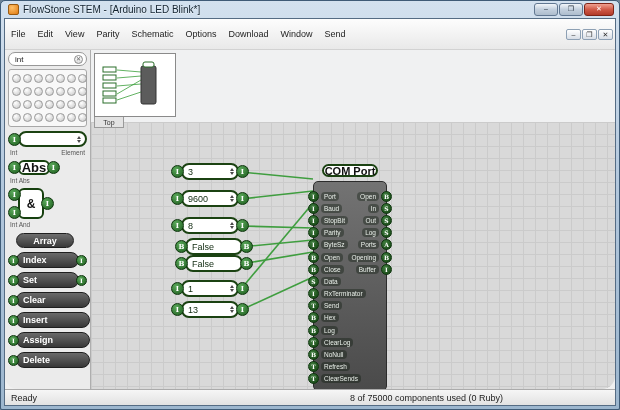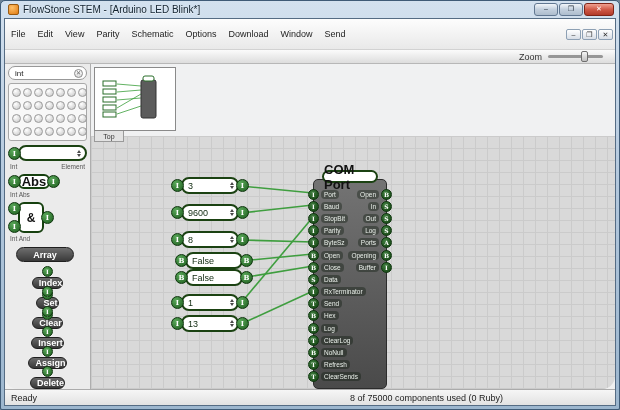--- a/index.html
+++ b/index.html
@@ -38,36 +38,36 @@
   .prev-box{flex:1;height:16px;background:#fff;border:2px solid #1b4212;border-radius:8px;margin-left:-3px;display:flex;align-items:center;justify-content:flex-end;padding:0 4px;position:relative;z-index:1;}
   .caption-row{display:flex;justify-content:space-between;font-size:6.5px;color:#555;padding:2px 2px 0;}
   .caption{font-size:6.5px;color:#555;padding:2px 2px 0;}
   .comp-row{display:flex;align-items:center;margin-top:4px;}
   .comp-box{background:#fff;border:2px solid #16400f;border-radius:6px;display:flex;align-items:center;justify-content:center;font-weight:bold;color:#111;margin:0 -3px;position:relative;z-index:1;}
   .abs-box{width:32px;height:15px;font-size:13px;}
   .and-box{width:26px;height:31px;font-size:12px;}
   .conn-col{display:flex;flex-direction:column;gap:5px;}
   .array-wrap{margin-top:5px;}
   .array-header{width:58px;height:15px;margin-left:8px;background:linear-gradient(#6e6e6e,#3a3a3a);border:1px solid #1f1f1f;border-radius:8px;color:#fff;font-size:9px;font-weight:bold;display:flex;align-items:center;justify-content:center;}
-  .array-item{display:flex;align-items:center;margin-top:4px;height:16px;flex-direction:column;}
+  .array-item{display:flex;align-items:center;margin-top:4px;height:16px;}
   .array-pill{flex:1;height:16px;background:linear-gradient(#6a6a6a,#383838);border:1px solid #1f1f1f;border-radius:8px;color:#fff;font-size:9px;font-weight:bold;display:flex;align-items:center;padding-left:6px;margin:0 -3px;position:relative;z-index:1;}
   
   .canvas{flex:1;position:relative;background:#f0f1f2;overflow:hidden;}
   .gridarea{position:absolute;left:0;right:0;top:72px;bottom:0;background-color:#d9d9d9;background-image:linear-gradient(#cbcbcb 1px,transparent 1px),linear-gradient(90deg,#cbcbcb 1px,transparent 1px);background-size:12px 12px;}
   .navigator{position:absolute;left:3px;top:3px;width:82px;height:64px;background:#fff;border:1px solid #8a8a8a;z-index:3;}
   .nav-tab{position:absolute;left:3px;top:67px;width:30px;height:11px;background:#e3e3e3;border:1px solid #9a9a9a;border-top:none;font-size:7px;color:#333;display:flex;align-items:center;justify-content:center;z-index:3;}
   .wires{position:absolute;left:0;top:0;width:526px;height:344px;pointer-events:none;z-index:1;}
   .val-row{position:absolute;display:flex;align-items:center;z-index:2;}
   .val-box{height:17px;width:58px;background:#fff;border:2px solid #1b4212;border-radius:8px;display:flex;align-items:center;padding:0 3px 0 5px;margin:0 -3px;position:relative;z-index:1;}
   .val-text{flex:1;font-size:9px;color:#102a10;}
   .spinner{display:flex;flex-direction:column;align-items:center;gap:1px;flex:none;}
   .tri-up{width:0;height:0;border-left:2.5px solid transparent;border-right:2.5px solid transparent;border-bottom:3.5px solid #4a4a4a;}
   .tri-down{width:0;height:0;border-left:2.5px solid transparent;border-right:2.5px solid transparent;border-top:3.5px solid #4a4a4a;}
   .module{position:absolute;left:222px;top:106px;width:74px;z-index:2;}
-  .m-title{position:relative;z-index:3;margin:0 auto;width:56px;height:13px;background:#fff;border:2px solid #1b4212;border-radius:7px;font-size:13px;font-weight:bold;color:#111;display:flex;align-items:center;justify-content:center;}
+  .m-title{position:relative;z-index:3;margin:8px auto;width:56px;height:13px;background:#fff;border:2px solid #1b4212;border-radius:7px;font-size:11px;font-weight:bold;color:#111;display:flex;align-items:center;justify-content:center;}
   .m-body{position:relative;margin-top:-4px;background:linear-gradient(#737373,#4a4a4a);border:1px solid #2c2c2c;border-radius:5px;padding:8px 0 5px;}
   .m-row{height:12.2px;display:flex;align-items:center;}
   .m-row .conn{margin-left:-6px;}
   .m-lbl{margin-left:2px;font-size:6.5px;color:#eaf0ea;background:rgba(15,28,15,.4);border-radius:4px;padding:1px 3px;line-height:7px;white-space:nowrap;}
   .m-outs{position:absolute;top:8px;left:0;right:0;}
   .m-out-row{height:12.2px;display:flex;align-items:center;justify-content:flex-end;}
   .m-out-row .conn{margin-right:-6px;margin-left:2px;}
   .statusbar{height:16px;flex:none;background:linear-gradient(#f6f6f6,#e2e2e2);border-top:1px solid #ababab;display:flex;align-items:center;font-size:9px;color:#222;}
   .status-left{padding-left:6px;}
   .status-right{margin-left:auto;margin-right:112px;}
@@ -97,28 +97,20 @@
       <span class="menu-item">Download</span>
       <span class="menu-item">Window</span>
       <span class="menu-item">Send</span>
       <span class="mdi-btns">
         <span class="mdi-btn">–</span>
         <span class="mdi-btn">❐</span>
         <span class="mdi-btn">✕</span>
       </span>
     </div>
 
-    <div class="toolbar">
-      <span class="zoom-wrap">
-        <span class="zoom-label">Zoom</span>
-        <span class="zoom-track">
-          <span class="zoom-thumb"></span>
-        </span>
-      </span>
-    </div>
 
     <div class="content">
 
       <div class="sidebar">
         <div class="search-box">
           <input class="search-input" value="int" style="">
           <span class="search-clear">✕</span>
         </div>
         <div class="palette-panel">
             <span class="pal-icon"></span>

